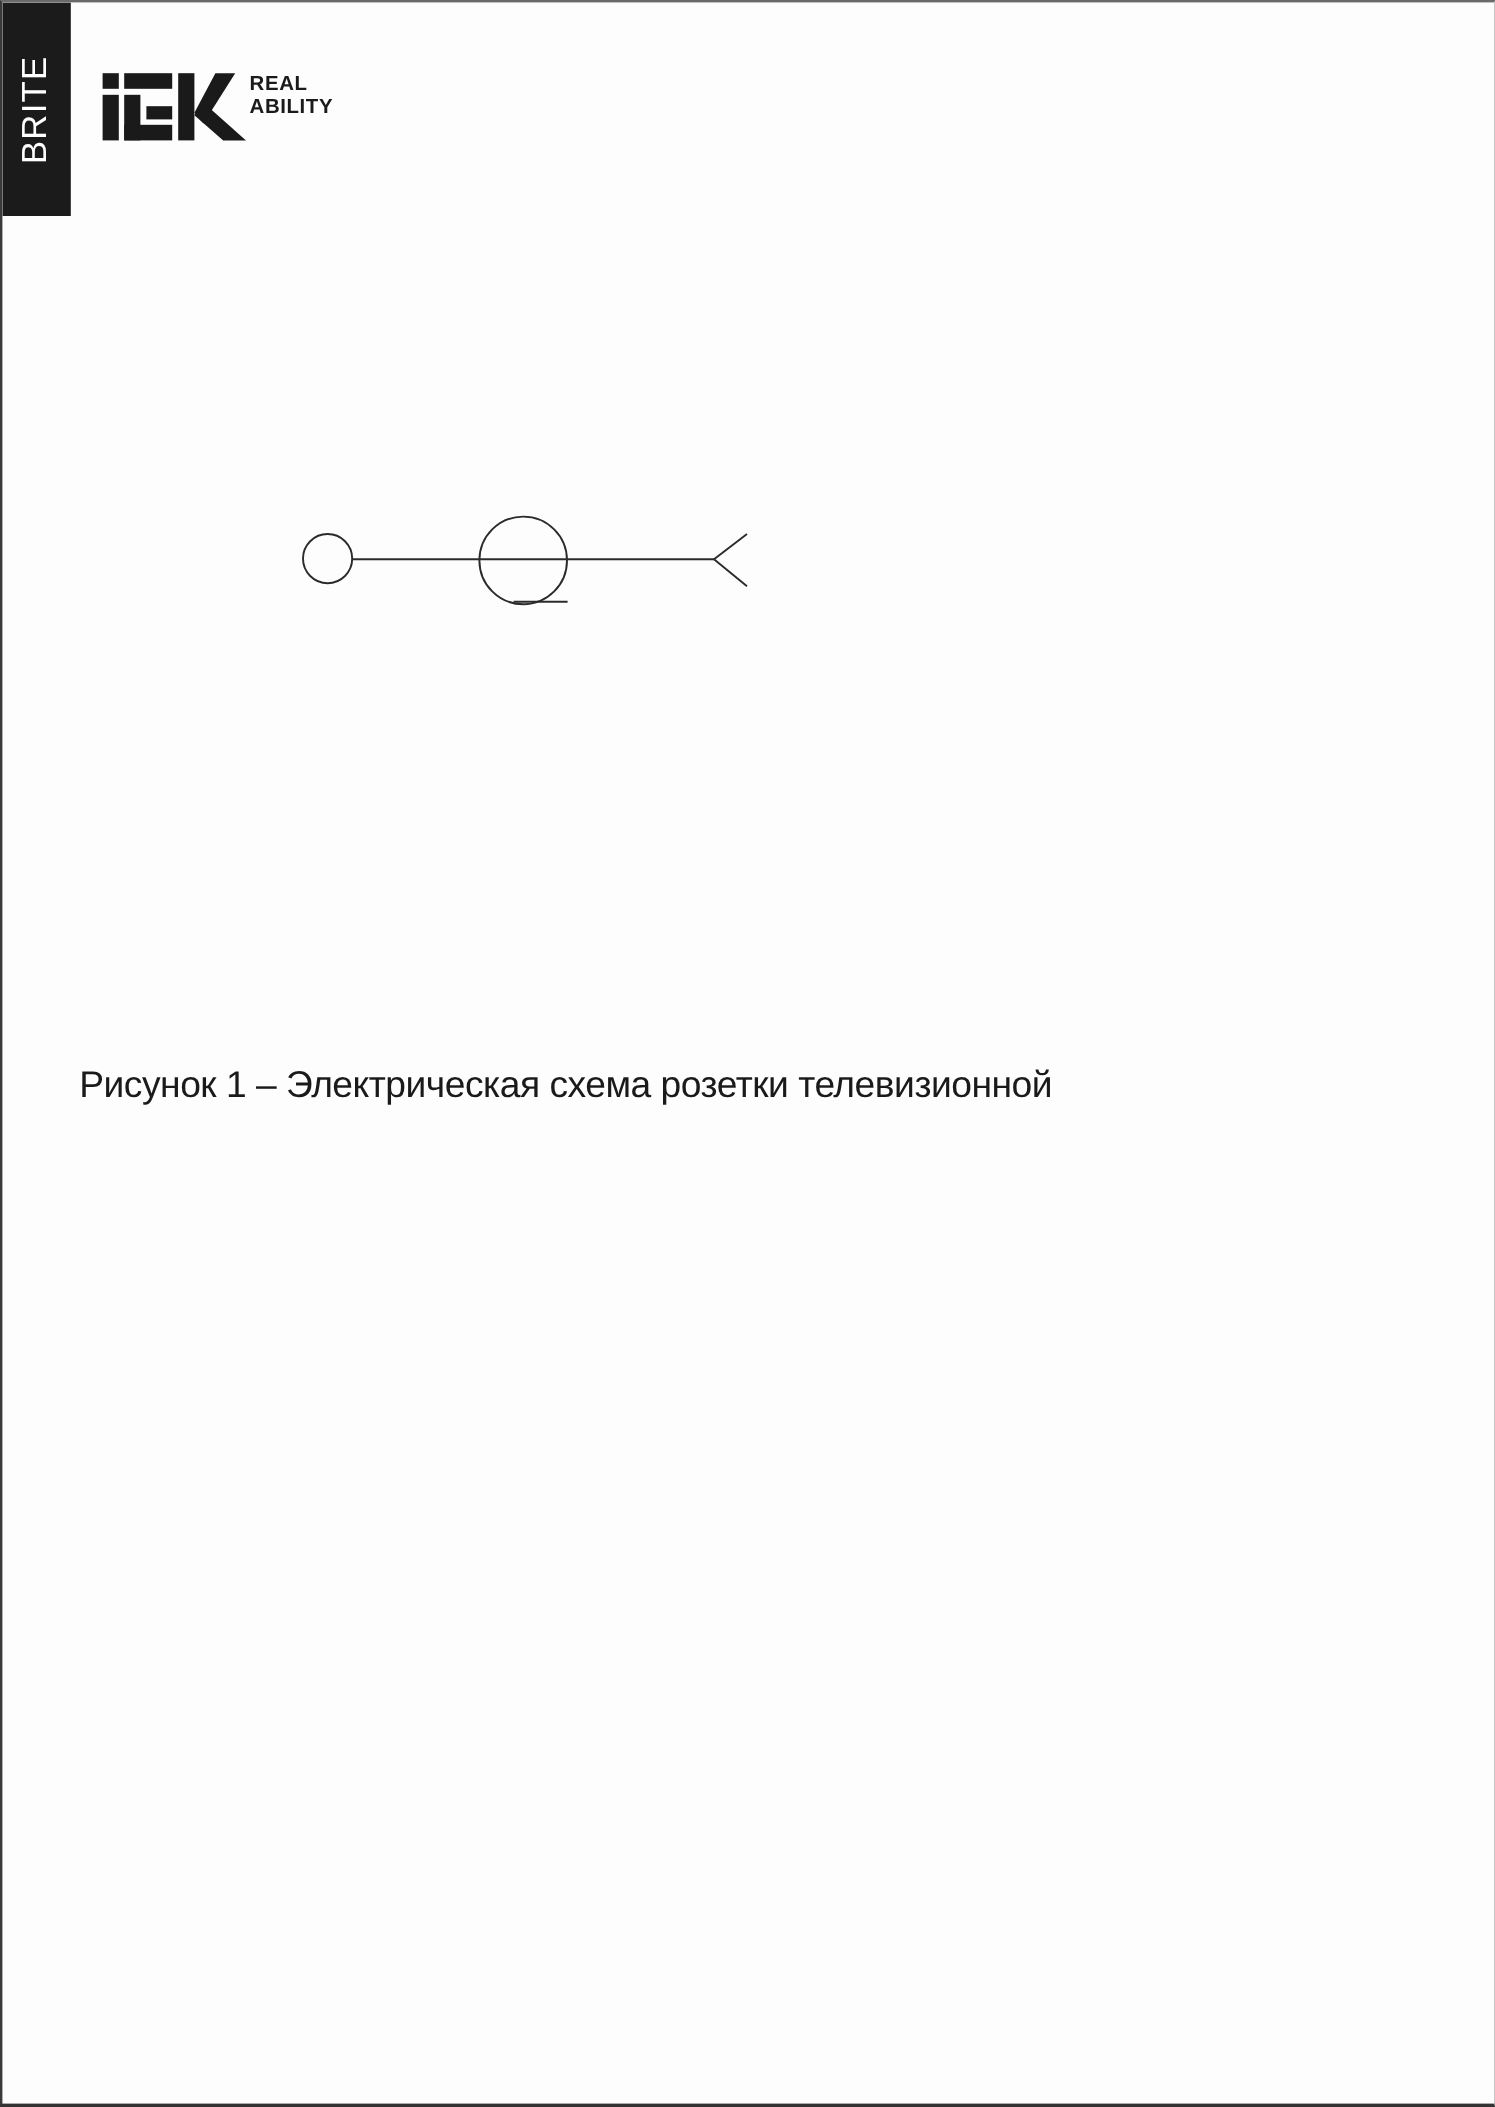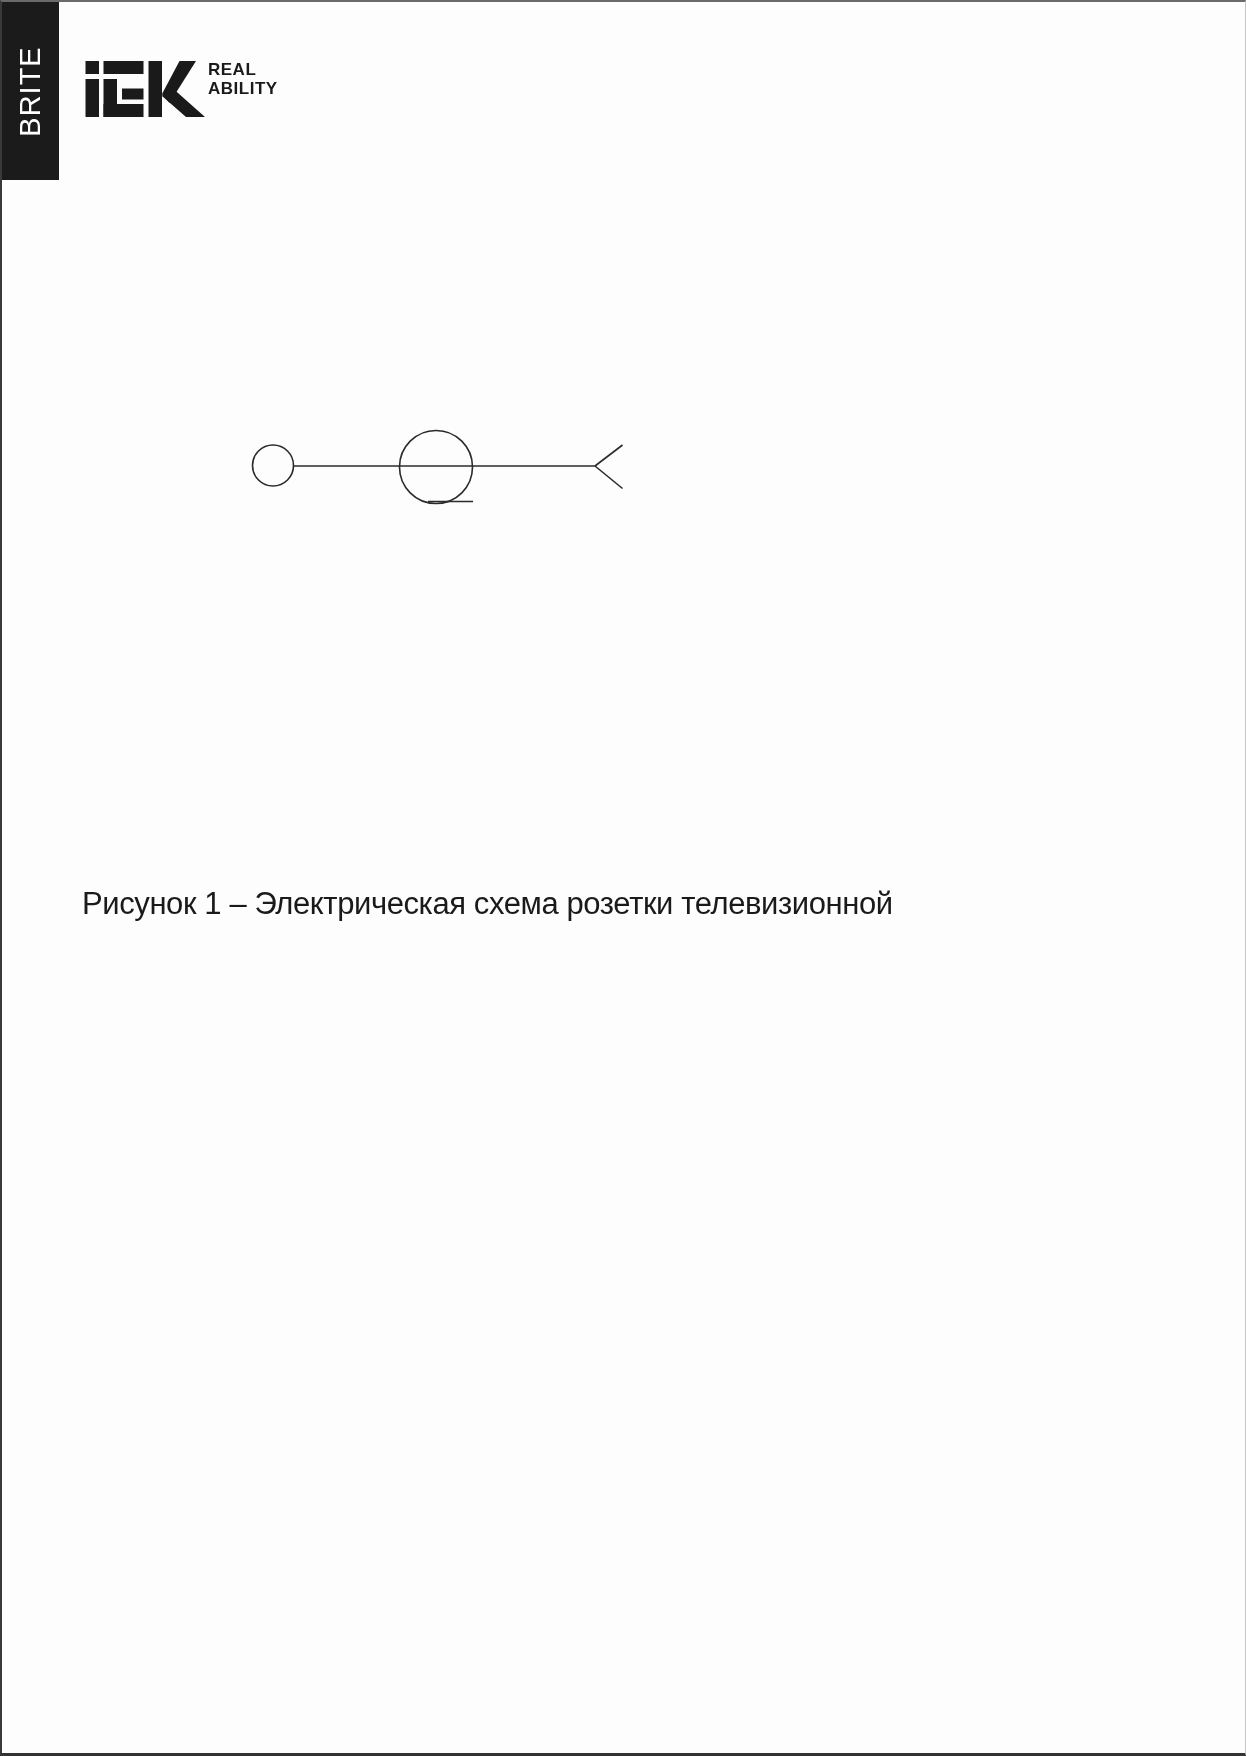--- a/index.html
+++ b/index.html
@@ -67,21 +67,21 @@
     position: absolute;
     left: 218px;
     top: 418px;
     width: 420px;
     height: 112px;
   }
 
   
   .figure-caption {
     position: absolute;
-    left: 80px;
+    left: 64px;
     top: 884px;
     margin: 0;
     color: #1a1a1a;
     font-size: 31px;
     letter-spacing: -0.4px;
     white-space: nowrap;
   }
 </style>
 </head>
 <body>

